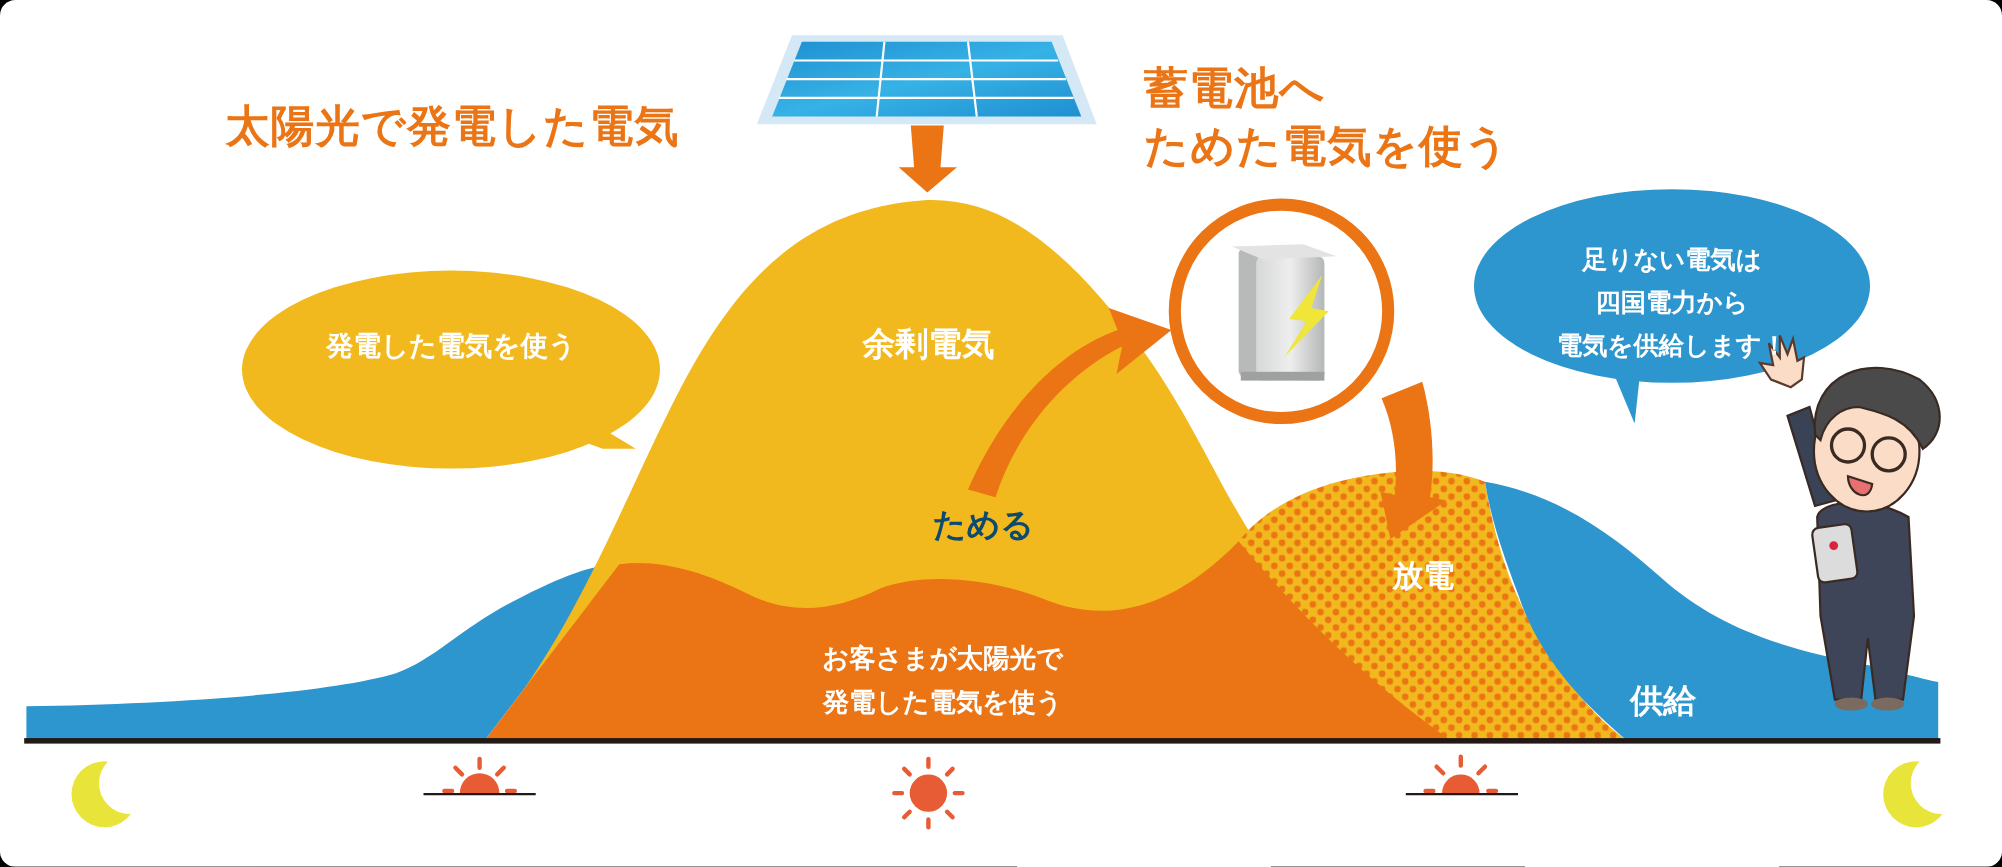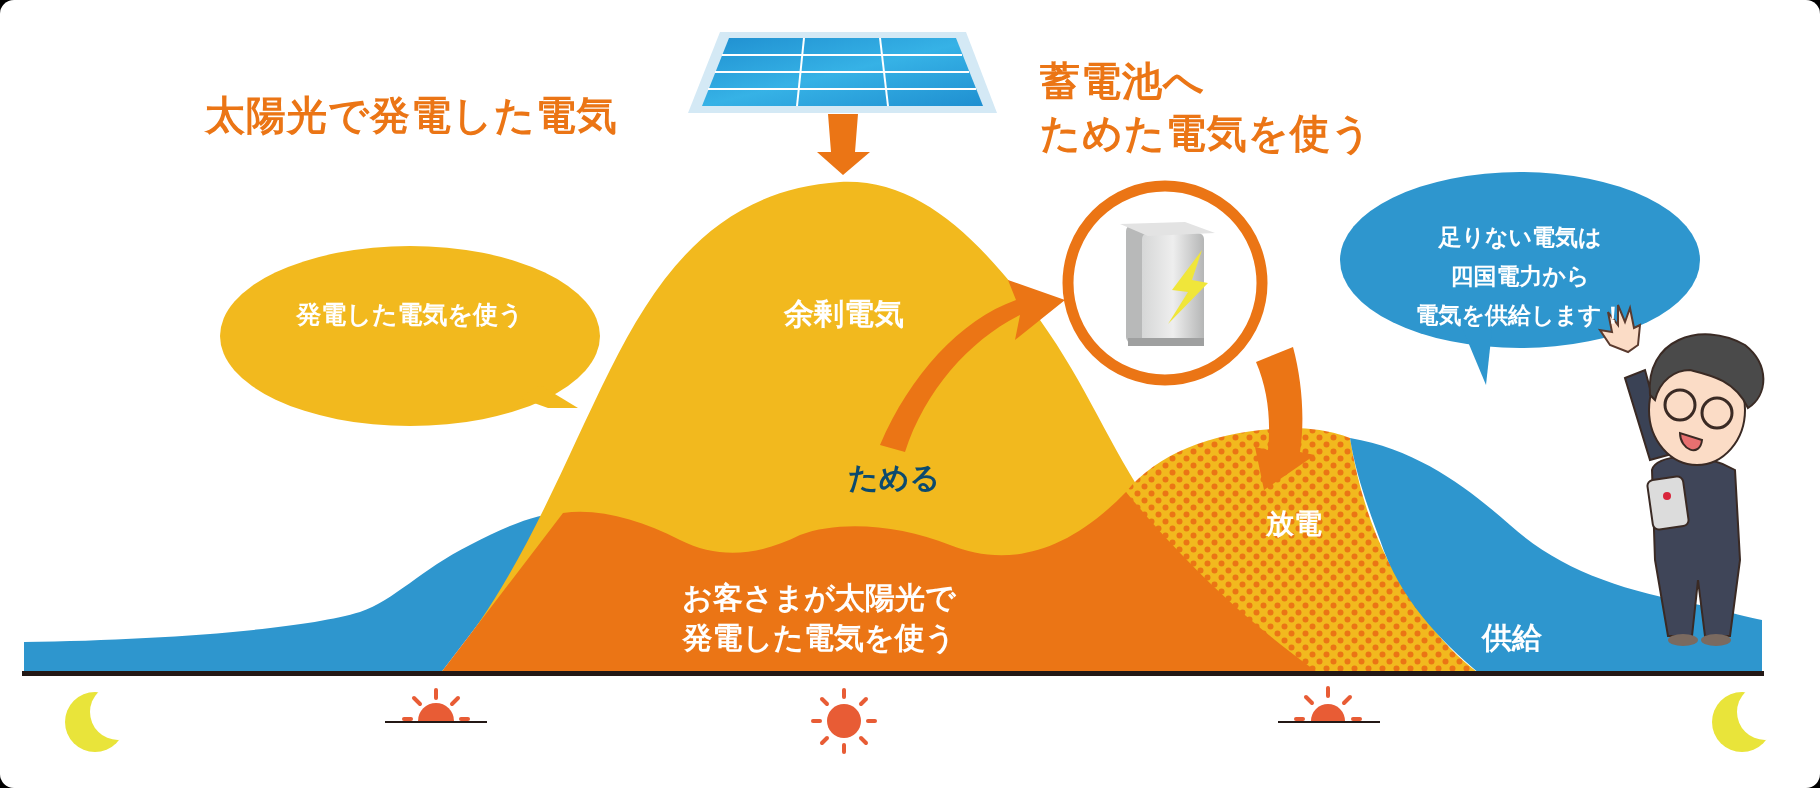--- a/index.html
+++ b/index.html
@@ -151,20 +151,20 @@
   </div>
 
   <div class="txt white center" style="left:1370px; top:218px; width:300px; font-size:23px; line-height:39px;">
     <div>足りない電気は</div>
     <div>四国電力から</div>
     <div>電気を供給します！</div>
   </div>
 
   <div class="txt white" style="left:784px; top:296px; font-size:30px;">余剰電気</div>
   <div class="txt" style="left:848px; top:460px; font-size:30px; color:#0c4a6e;font-family:Liberation Serif, serif;">ためる</div>
-  <div class="txt white center" style="left:634px; top:578px; width:370px; font-size:30px; line-height:40px;">
+  <div class="txt white center" style="left:672px; top:578px; width:370px; font-size:24px; line-height:40px;">
     <div>お客さまが太陽光で</div>
     <div>発電した電気を使う</div>
   </div>
   <div class="txt white" style="left:1266px; top:507px; font-size:28px;">放電</div>
   <div class="txt white" style="left:1482px; top:620px; font-size:30px;">供給</div>
 
 </div>
 
 </body></html>

